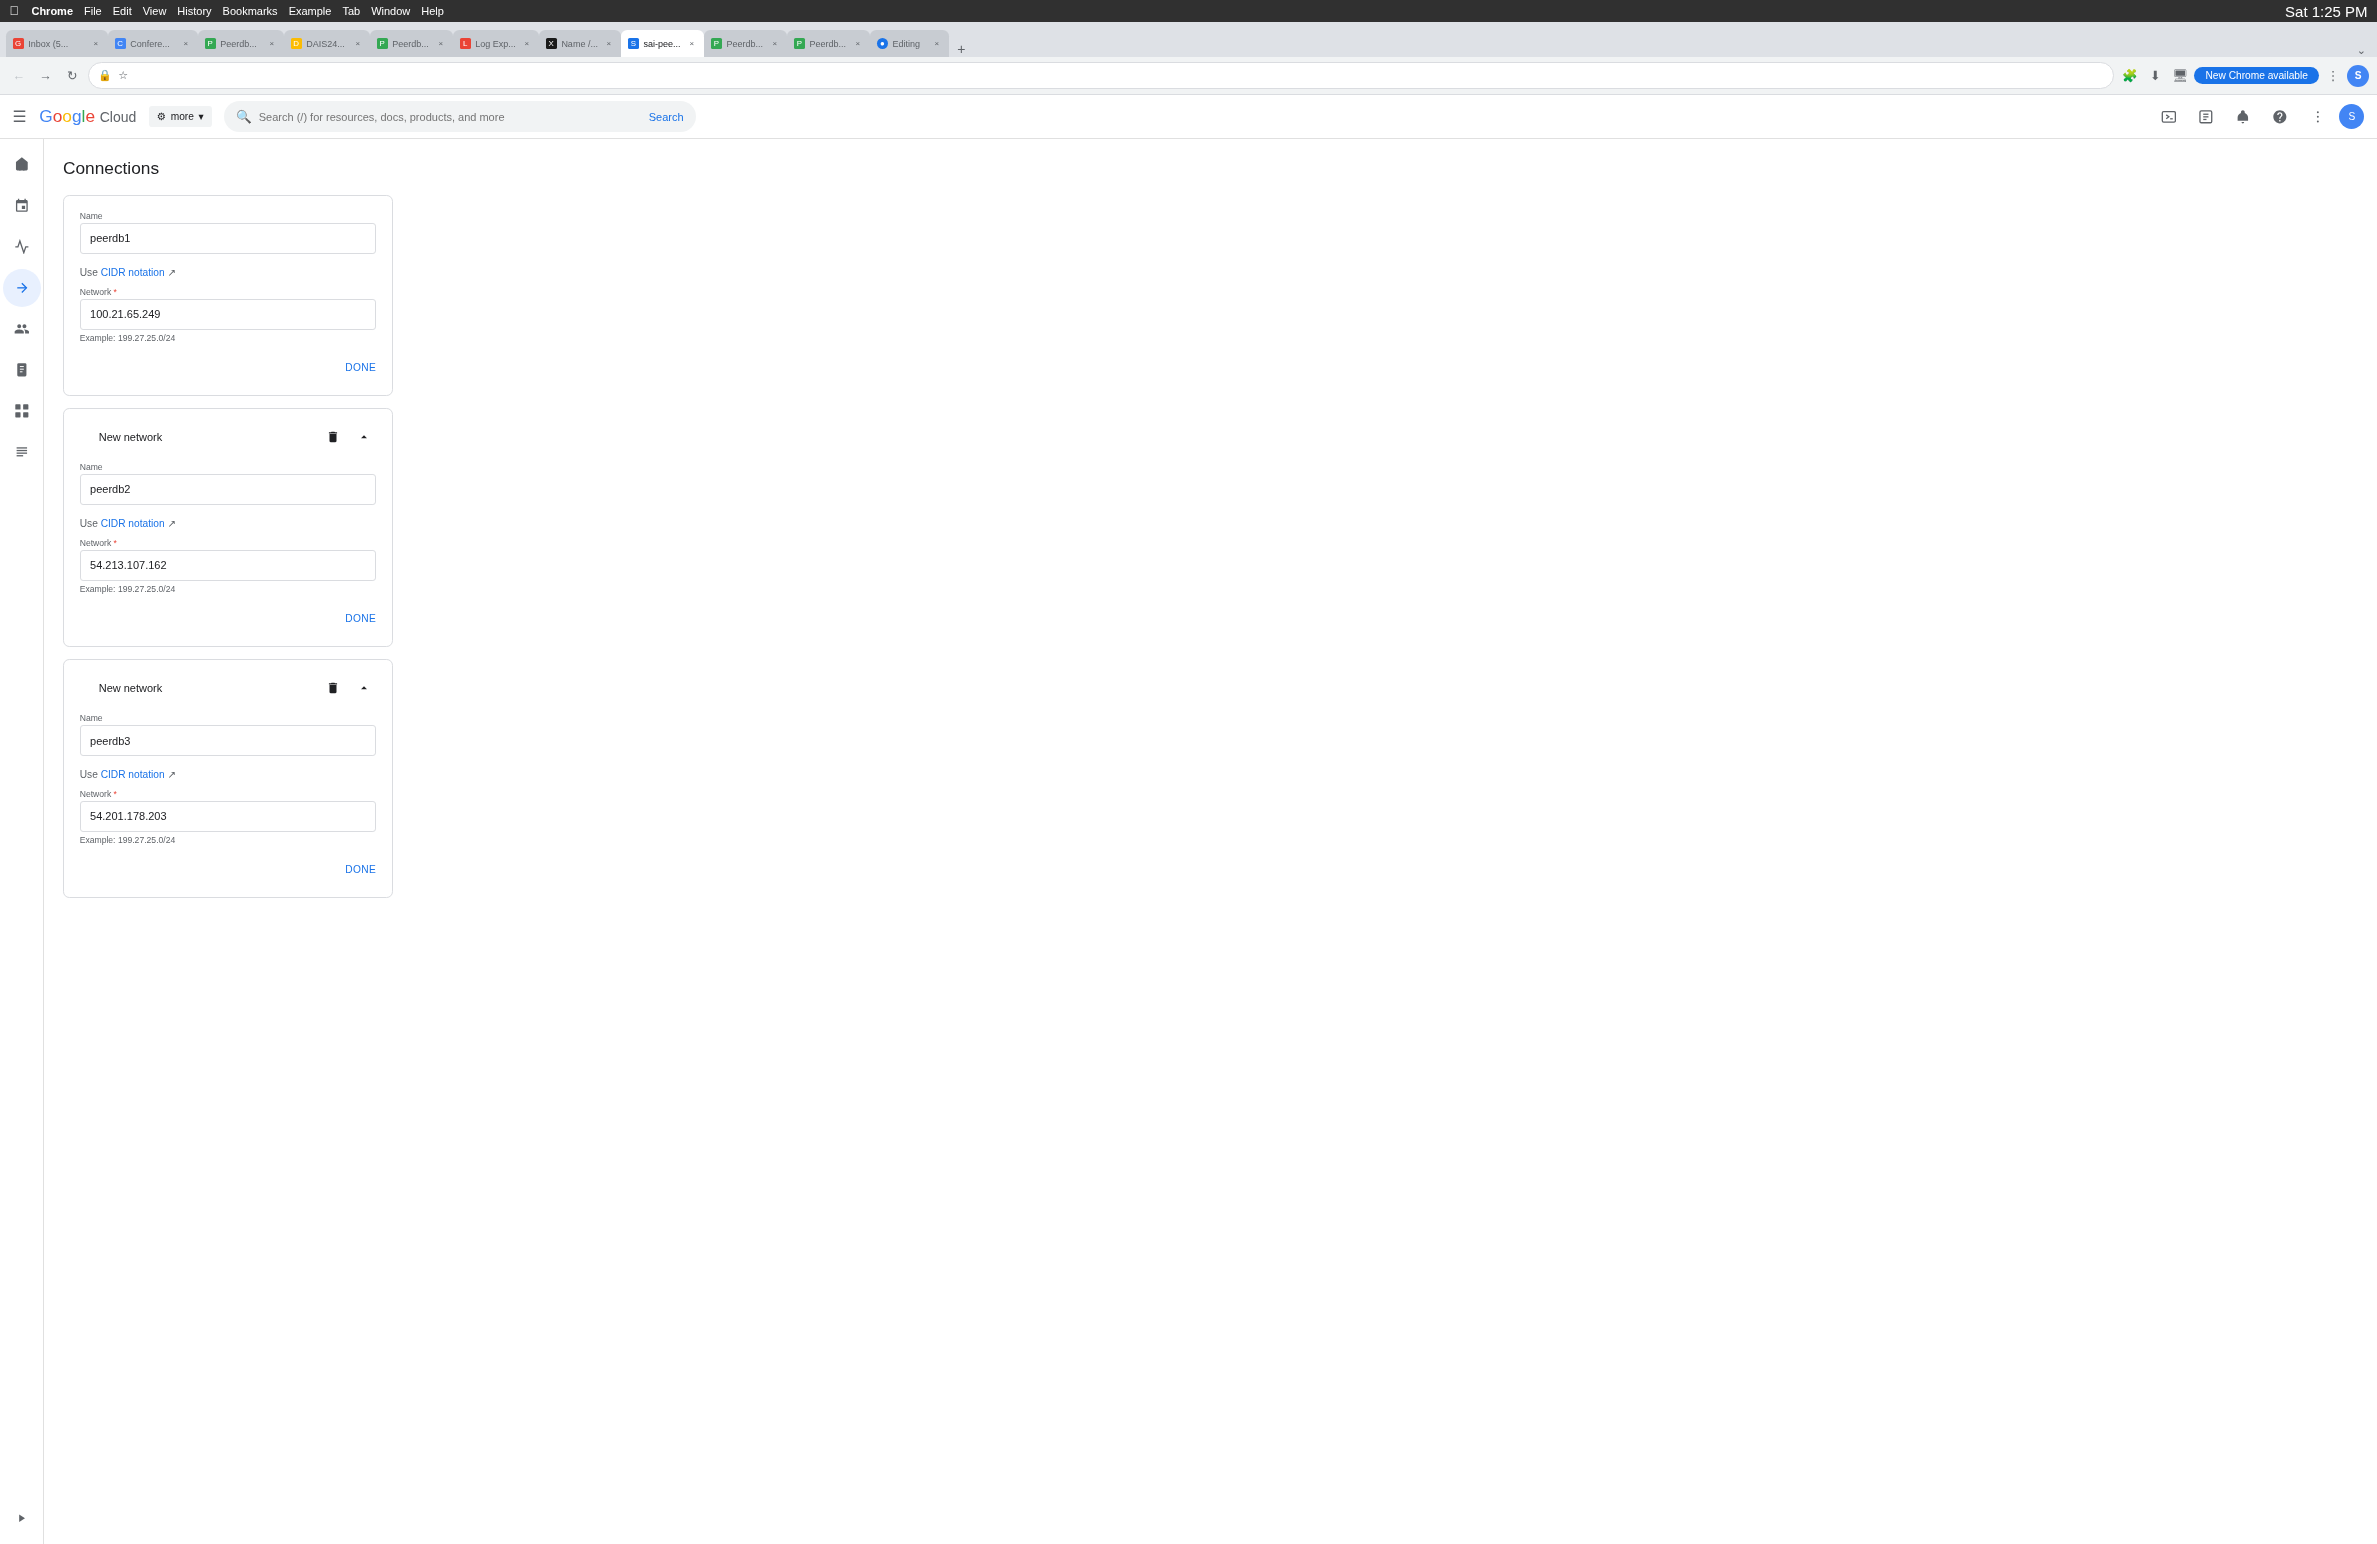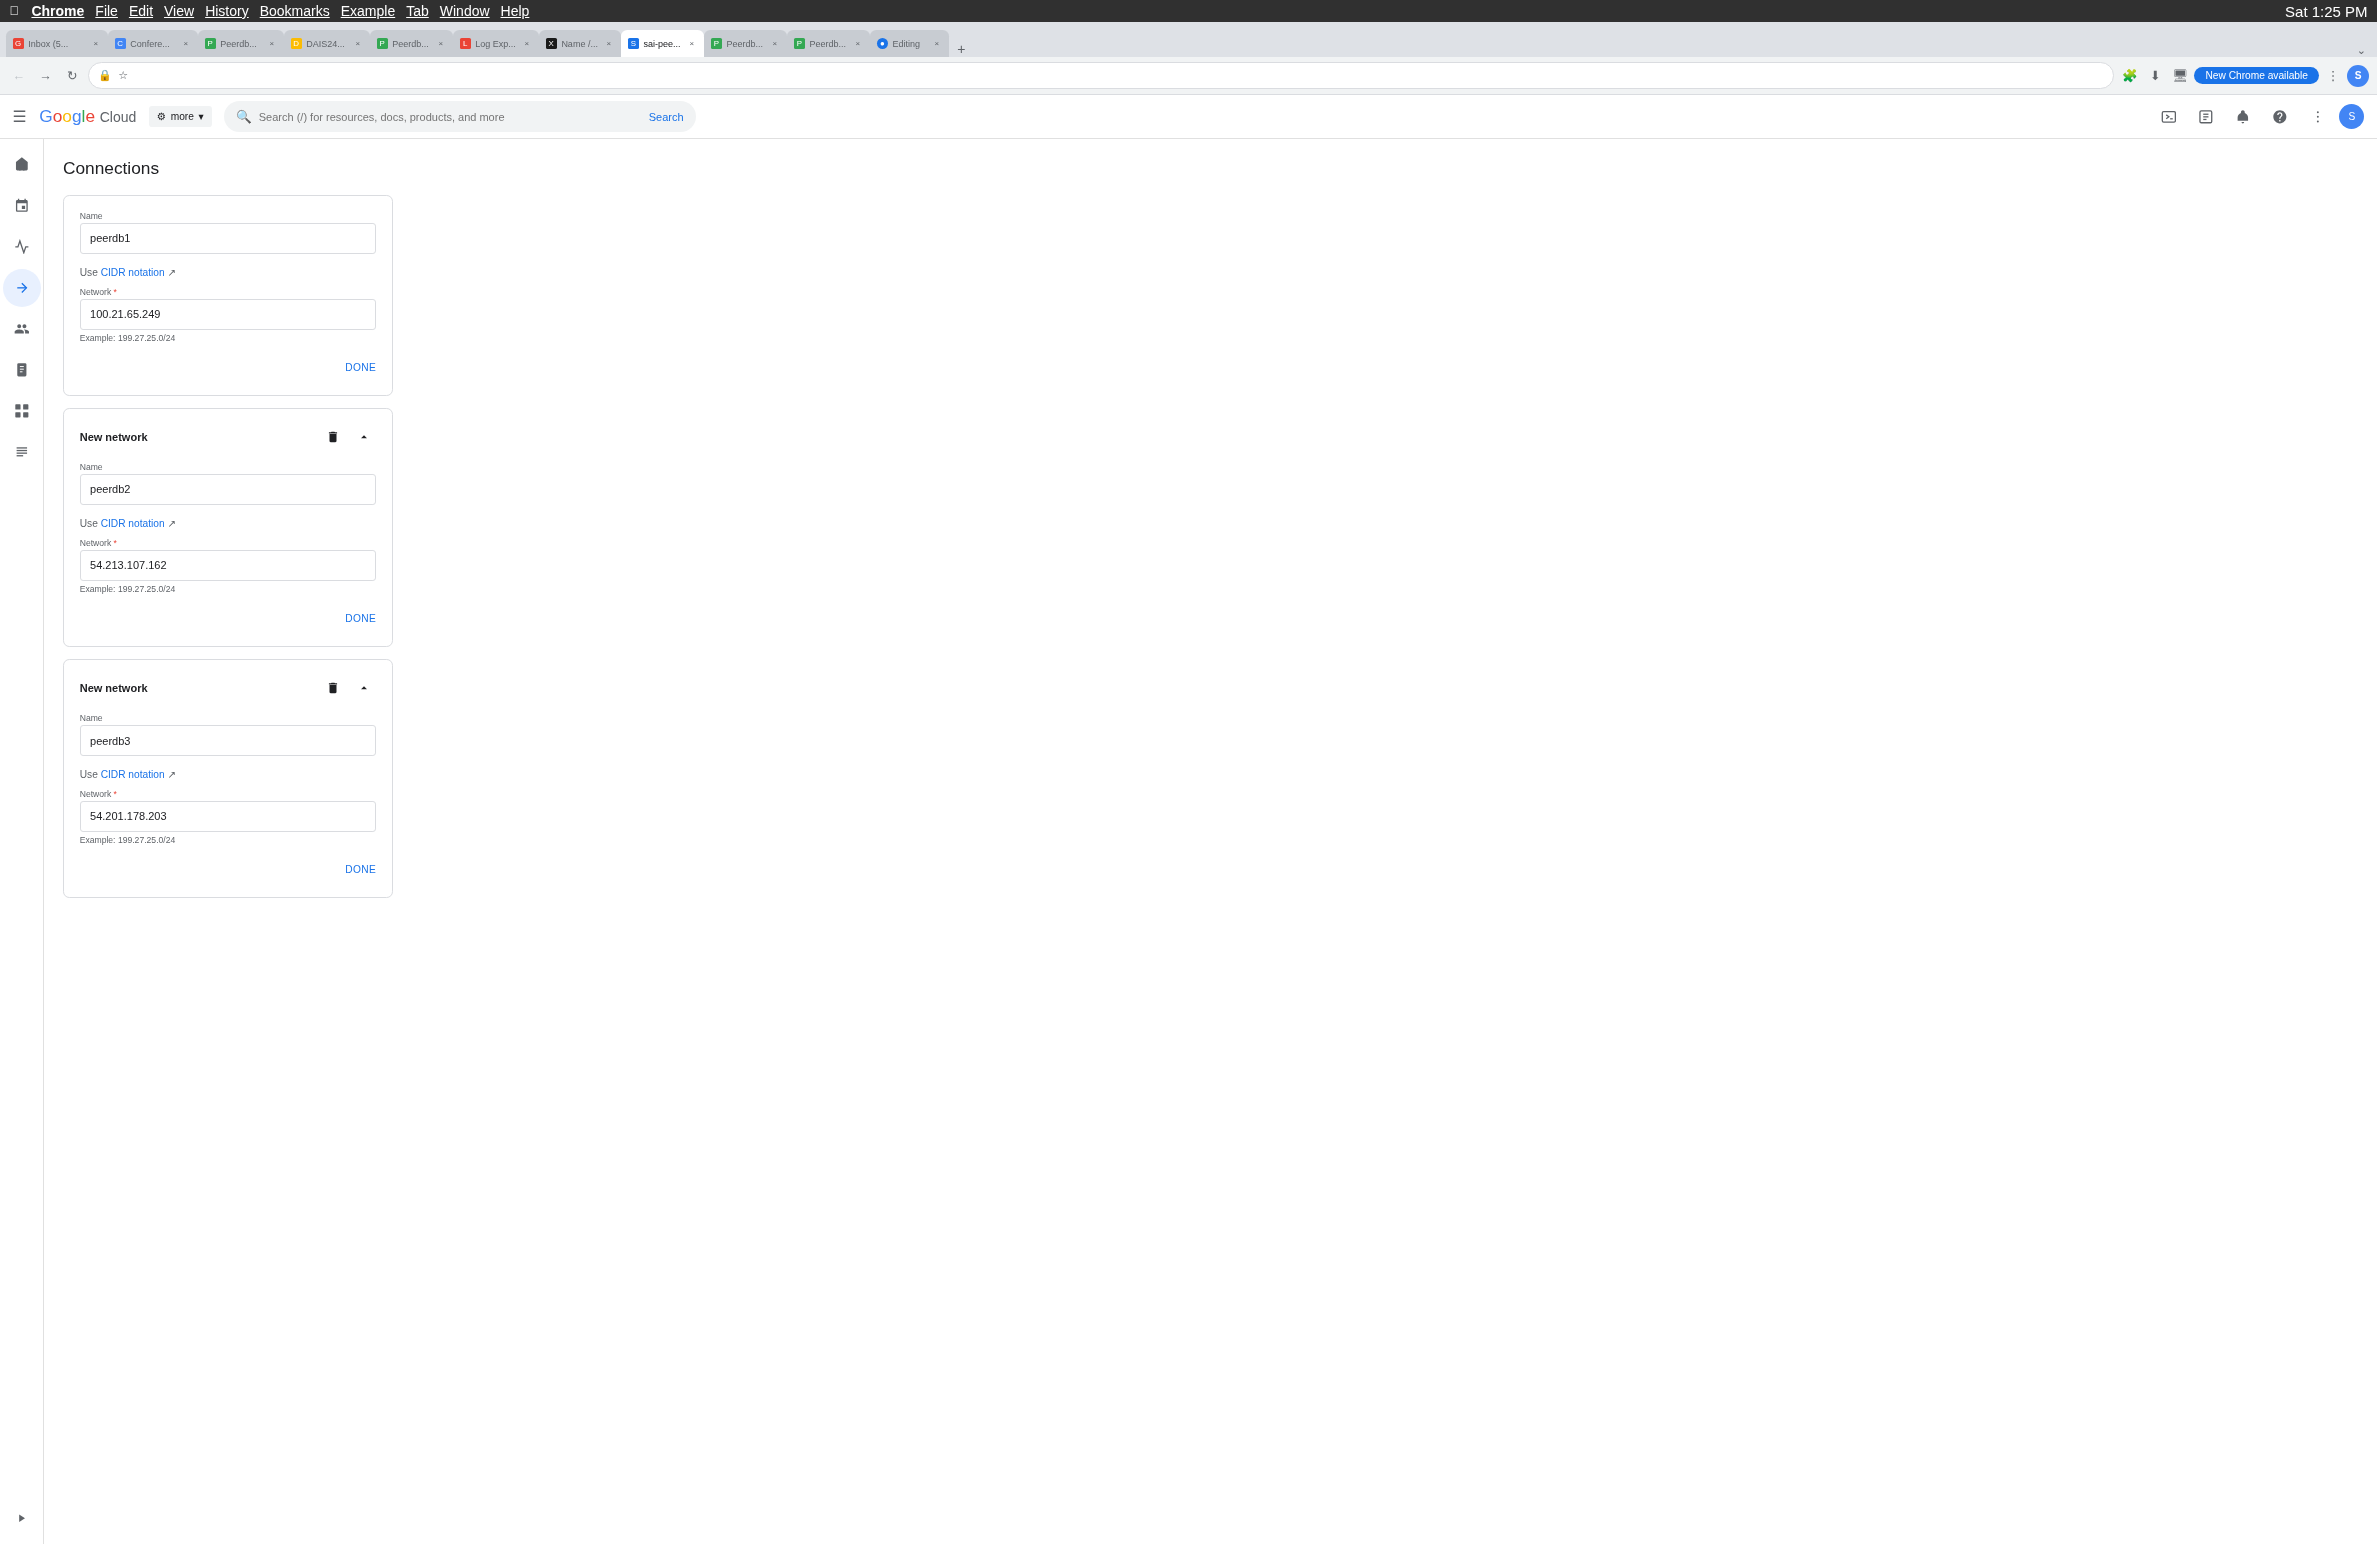--- a/index.html
+++ b/index.html
@@ -13,21 +13,21 @@
       display: flex;
       align-items: center;
       padding: 0 9.4px;
       font-size: 10.2px;
       gap: 12.6px;
       position: fixed;
       top: 0; left: 0; right: 0;
       z-index: 9999;
     }
     .mac-menubar .menu-items { display: flex; gap: 11px; }
-    .mac-menubar .menu-items span { font-size: 14px; text-decoration: underline; }
+    .mac-menubar .menu-items span { font-size: 11px; }
     .mac-menubar .menu-items span.bold { font-weight: 600; }
     .mac-menubar .right-icons { margin-left: auto; display: flex; align-items: center; gap: 7.9px; font-size: 15px; }
 
     
     .tab-bar {
       background: #dee1e6;
       display: flex;
       align-items: flex-end;
       padding: 4.7px 6.3px 0;
       height: 35px;
@@ -278,22 +278,23 @@
       background: #fff;
     }
     .card-header {
       display: flex;
       align-items: center;
       justify-content: space-between;
       margin-bottom: 12.6px;
     }
     .card-header-title {
       font-size: 11px;
-      font-weight: 700;
+      font-weight: 400;
       color: #202124;
+      margin-left: 19px;
     }
     .card-actions { display: flex; gap: 6.3px; align-items: center; }
     .icon-btn {
       width: 25px; height: 25px;
       display: flex; align-items: center; justify-content: center;
       border-radius: 3.1px;
       cursor: pointer;
       color: #5f6368;
       font-size: 12.6px;
     }

